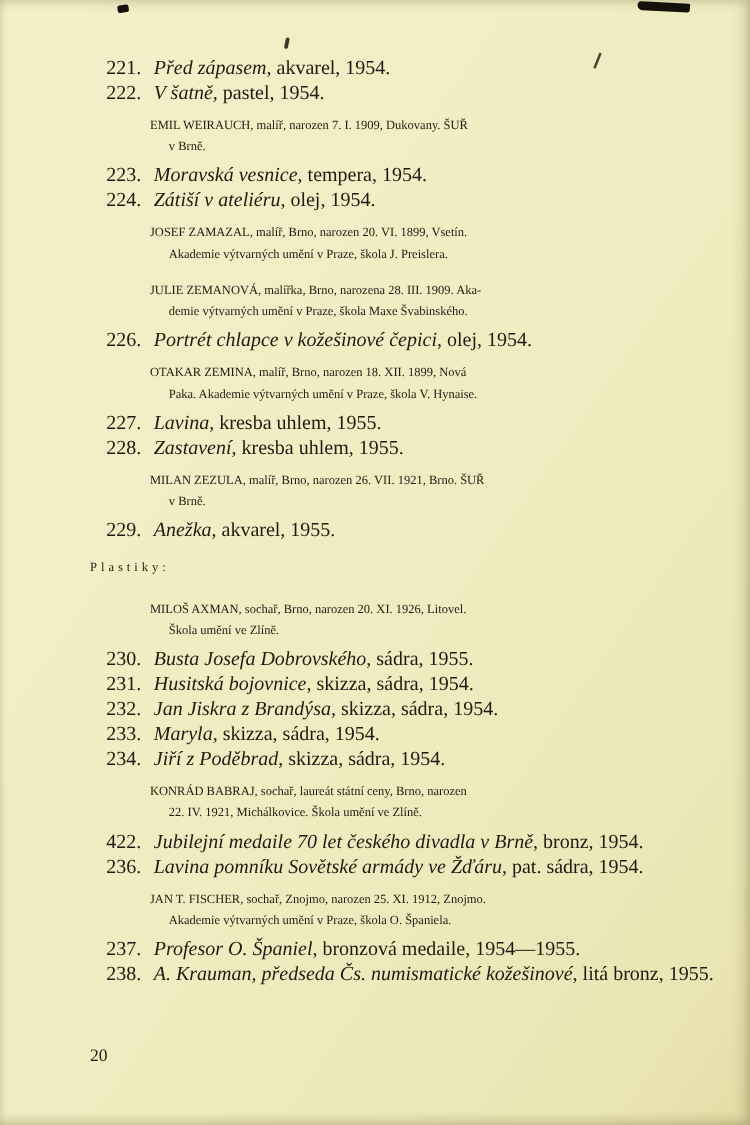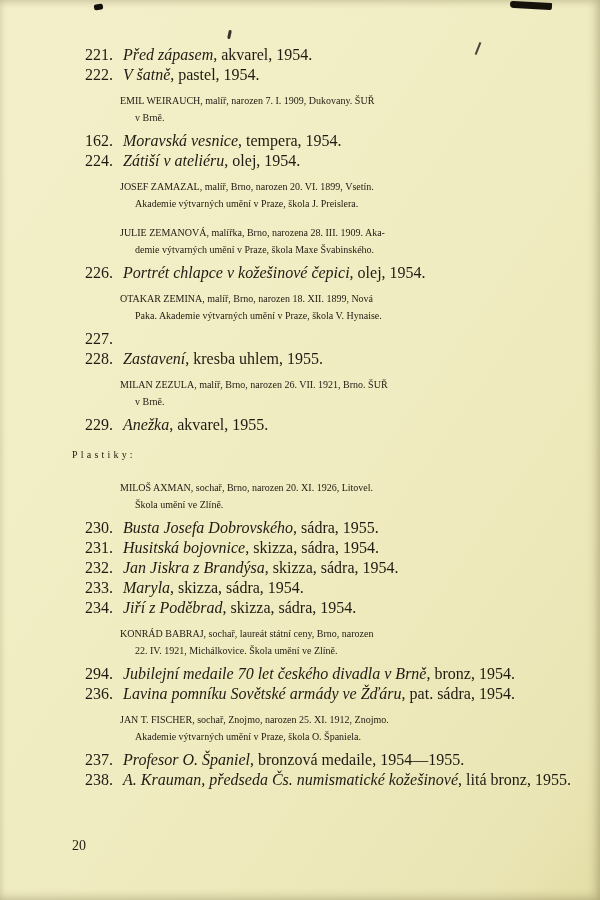--- a/index.html
+++ b/index.html
@@ -65,21 +65,21 @@
       </div>
       <div class="entry">
         <span class="num">222.</span>
         <span class="txt"><em>V šatně</em><span>, pastel, 1954.</span></span>
       </div>
       <div class="artist">
         <div class="ln">EMIL WEIRAUCH, malíř, narozen 7. I. 1909, Dukovany. ŠUŘ</div>
         <div class="ln cont">v Brně.</div>
       </div>
       <div class="entry">
-        <span class="num">162.</span>
+        <span class="num">223.</span>
         <span class="txt"><em>Moravská vesnice</em><span>, tempera, 1954.</span></span>
       </div>
       <div class="entry">
         <span class="num">224.</span>
         <span class="txt"><em>Zátiší v ateliéru</em><span>, olej, 1954.</span></span>
       </div>
       <div class="artist">
         <div class="ln">JOSEF ZAMAZAL, malíř, Brno, narozen 20. VI. 1899, Vsetín.</div>
         <div class="ln cont">Akademie výtvarných umění v Praze, škola J. Preislera.</div>
       </div>
@@ -90,20 +90,21 @@
       <div class="entry">
         <span class="num">226.</span>
         <span class="txt"><em>Portrét chlapce v kožešinové čepici</em><span>, olej, 1954.</span></span>
       </div>
       <div class="artist">
         <div class="ln">OTAKAR ZEMINA, malíř, Brno, narozen 18. XII. 1899, Nová</div>
         <div class="ln cont">Paka. Akademie výtvarných umění v Praze, škola V. Hynaise.</div>
       </div>
       <div class="entry">
         <span class="num">227.</span>
+        <span class="txt"><em>Lavina</em><span>, kresba uhlem, 1955.</span></span>
       </div>
       <div class="entry">
         <span class="num">228.</span>
         <span class="txt"><em>Zastavení</em><span>, kresba uhlem, 1955.</span></span>
       </div>
       <div class="artist">
         <div class="ln">MILAN ZEZULA, malíř, Brno, narozen 26. VII. 1921, Brno. ŠUŘ</div>
         <div class="ln cont">v Brně.</div>
       </div>
       <div class="entry">
@@ -133,21 +134,21 @@
       </div>
       <div class="entry">
         <span class="num">234.</span>
         <span class="txt"><em>Jiří z Poděbrad</em><span>, skizza, sádra, 1954.</span></span>
       </div>
       <div class="artist">
         <div class="ln">KONRÁD BABRAJ, sochař, laureát státní ceny, Brno, narozen</div>
         <div class="ln cont">22. IV. 1921, Michálkovice. Škola umění ve Zlíně.</div>
       </div>
       <div class="entry">
-        <span class="num">294.</span>
+        <span class="num">422.</span>
         <span class="txt"><em>Jubilejní medaile 70 let českého divadla v Brně</em><span>, bronz, 1954.</span></span>
       </div>
       <div class="entry">
         <span class="num">236.</span>
         <span class="txt"><em>Lavina pomníku Sovětské armády ve Žďáru</em><span>, pat. sádra, 1954.</span></span>
       </div>
       <div class="artist">
         <div class="ln">JAN T. FISCHER, sochař, Znojmo, narozen 25. XI. 1912, Znojmo.</div>
         <div class="ln cont">Akademie výtvarných umění v Praze, škola O. Španiela.</div>
       </div>

